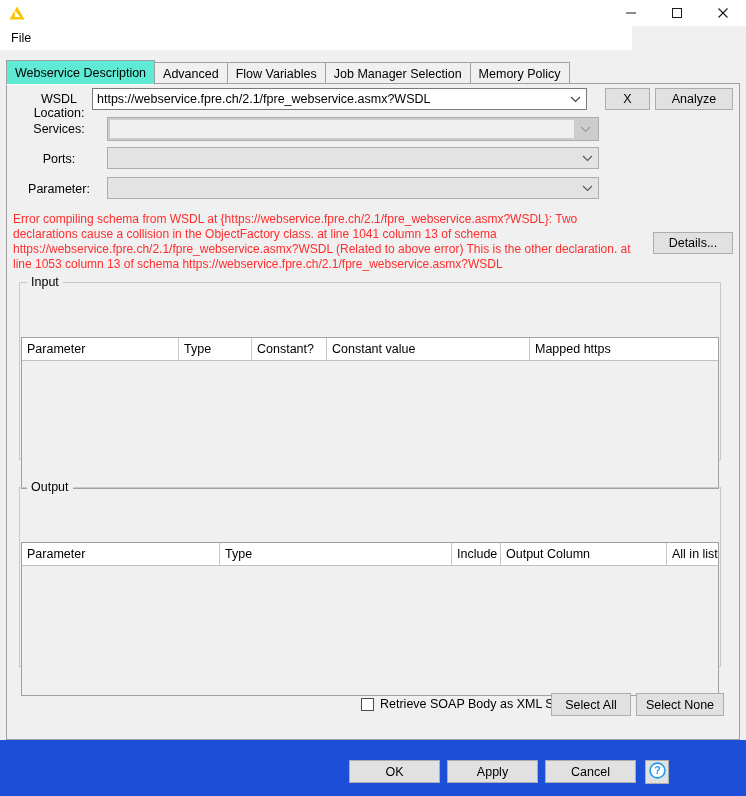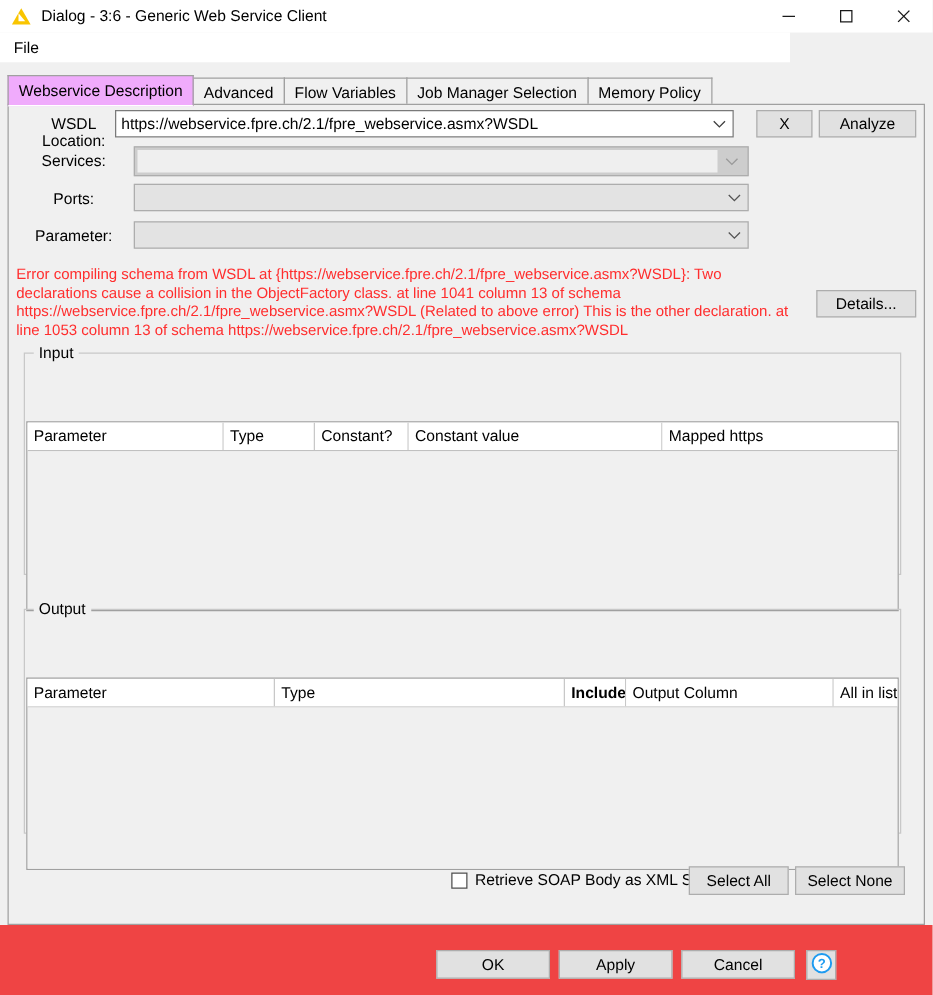--- a/index.html
+++ b/index.html
@@ -60,21 +60,21 @@
     display: flex; align-items: center;
     font-size: 12.5px;
     background: #f0f0f0;
     border: 1px solid #a0a0a0;
     border-bottom: none;
     margin-right: -1px;
     color: #000;
     white-space: nowrap;
   }
   .tab.active {
-    background: #f0abfc;
+    background: #5eead4;
     height: 25px;
     z-index: 5;
     border-bottom: 1px solid #ffffff;
     position: relative;
   }
 
   
   .panel {
     position: absolute; left: 6px; top: 83px; width: 734px; height: 657px;
     background: #f0f0f0;
@@ -195,40 +195,39 @@
     border: 1px solid #4c4c4c;
     background: #ffffff;
     margin-right: 6px;
     flex: 0 0 auto;
   }
   .checklabel { font-size: 12.5px; color: #000; white-space: nowrap; }
 
   
   .bottombar {
     position: absolute; left: 0; top: 740px; width: 746px; height: 56px;
-    background: #ef4444;
+    background: #1d4ed8;
   }
   .help-btn {
     position: absolute;
     background: #e1e1e1;
     border: 1px solid #adadad;
     display: flex; align-items: center; justify-content: center;
   }
 </style>
 </head>
 <body>
 
 <div class="titlebar">
   <span class="knime-icon">
     <svg width="18" height="18" viewBox="0 0 18 18">
       <polygon points="9,2.5 16.5,15.5 1.5,15.5" fill="#f9c500"></polygon>
       <polygon points="6.8,6.5 6.8,13 12.2,13" fill="#ffffff"></polygon>
     </svg>
   </span>
-  <span class="title-text">Dialog - 3:6 - Generic Web Service Client</span>
   <div class="winctrls">
     <div class="winbtn">
       <svg width="12" height="12" viewBox="0 0 12 12">
           <line x1="1" y1="6" x2="11" y2="6" stroke="#1a1a1a" stroke-width="1"></line>
         </svg>
     </div>
     <div class="winbtn">
       <svg width="12" height="12" viewBox="0 0 12 12">
           <rect x="1.5" y="1.5" width="9" height="9" fill="none" stroke="#1a1a1a" stroke-width="1"></rect>
         </svg>
@@ -327,21 +326,21 @@
     <div class="tbody"></div>
   </div>
 
   <div class="group" style="left:12px; top:403px; width:702px; height:180px;"></div>
   <span class="group-title" style="left:20px; top:396px;">Output</span>
 
   <div class="table-wrap" style="left:14px; top:417px; width:698px; height:154px;">
     <div class="thead">
       <div class="th" style="width:198px;">Parameter</div>
       <div class="th" style="width:232px;">Type</div>
-      <div class="th" style="width:49px;font-weight:bold;">Include</div>
+      <div class="th" style="width:49px;">Include</div>
       <div class="th" style="width:166px;">Output Column</div>
       <div class="th" style="width:51px;">All in list</div>
     </div>
     <div class="tbody"></div>
   </div>
 
   <div class="checkrow" style="left:354px; top:613px;">
     <span class="checkbox"></span>
     <span class="checklabel">Retrieve SOAP Body as XML String</span>
   </div>

